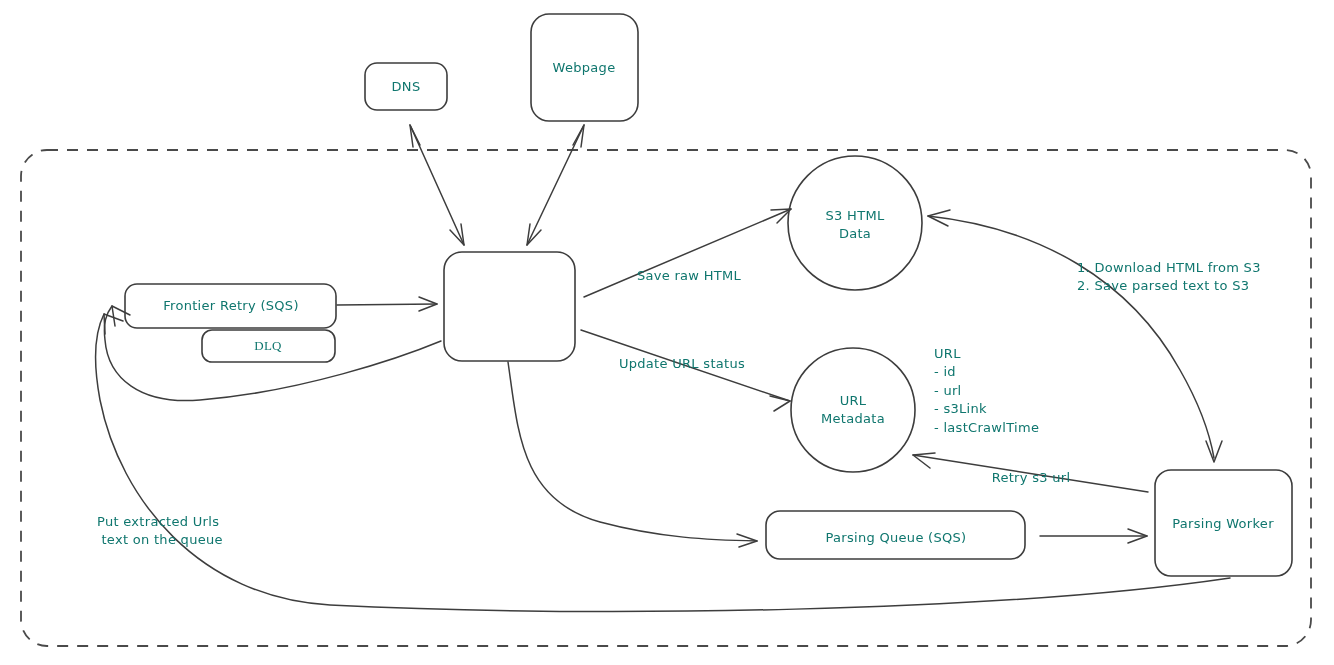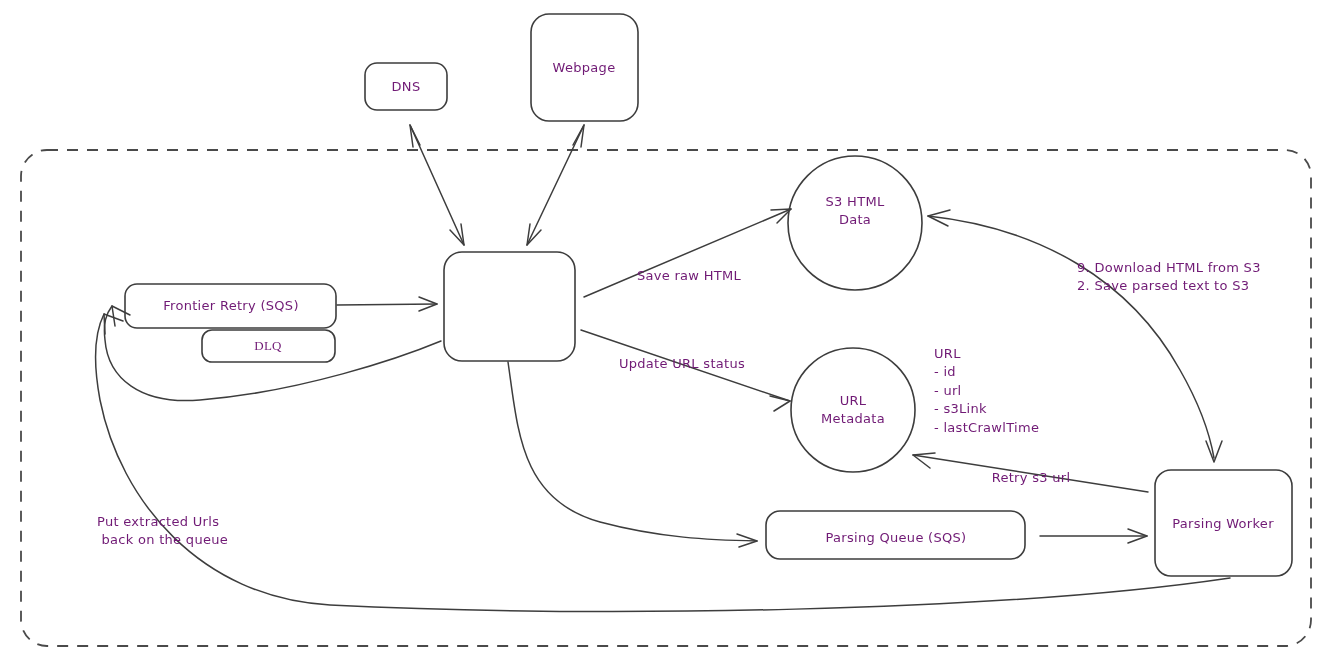--- a/index.html
+++ b/index.html
@@ -46,21 +46,21 @@
     fill: none;
     stroke: #3d3d3d;
     stroke-width: 1.5;
     stroke-linecap: round;
     stroke-linejoin: round;
   }
   .label {
     position: absolute;
     font-family: "DejaVu Sans", sans-serif;
     font-size: 13px;
-    color: #701a75;
+    color: #0f766e;
     line-height: 1.42;
     white-space: pre;
     letter-spacing: 0.3px;
   }
   .node-label {
     text-align: center;
     transform: translate(-50%, -50%);
   }
   .edge-label {
     text-align: left;
@@ -160,41 +160,41 @@
 
   <div class="label node-label" style="left:406px; top:87px;">DNS</div>
 
   <div class="label node-label" style="left:584px; top:68px;">Webpage</div>
 
   <div class="label node-label" style="left:231px; top:306px;">Frontier Retry (SQS)</div>
 
   <div class="label node-label" style="left:268px; top:346px;font-family:Liberation Serif, serif;">DLQ</div>
 
 
-  <div class="label node-label" style="left:855px; top:211px;">S3 HTML
+  <div class="label node-label" style="left:855px; top:225px;">S3 HTML
 Data</div>
 
   <div class="label node-label" style="left:853px; top:410px;">URL
 Metadata</div>
 
   <div class="label node-label" style="left:896px; top:538px;">Parsing Queue (SQS)</div>
 
   <div class="label node-label" style="left:1223px; top:524px;">Parsing Worker</div>
 
   <div class="label edge-label" style="left:689px; top:276px;">Save raw HTML</div>
 
   <div class="label edge-label" style="left:682px; top:364px;">Update URL status</div>
 
 
   <div class="label left-label" style="left:97px; top:531px;">Put extracted Urls
- back on the queue</div>
+ text on the queue</div>
 
   <div class="label edge-label" style="left:1031px; top:478px;">Retry s3 url</div>
 
-  <div class="label left-label" style="left:1077px; top:277px;">9. Download HTML from S3
+  <div class="label left-label" style="left:1077px; top:277px;">1. Download HTML from S3
 2. Save parsed text to S3</div>
 
   <div class="label left-label" style="left:934px; top:391px;">URL
 - id
 - url
 - s3Link
 - lastCrawlTime</div>
 
 </div>
 

